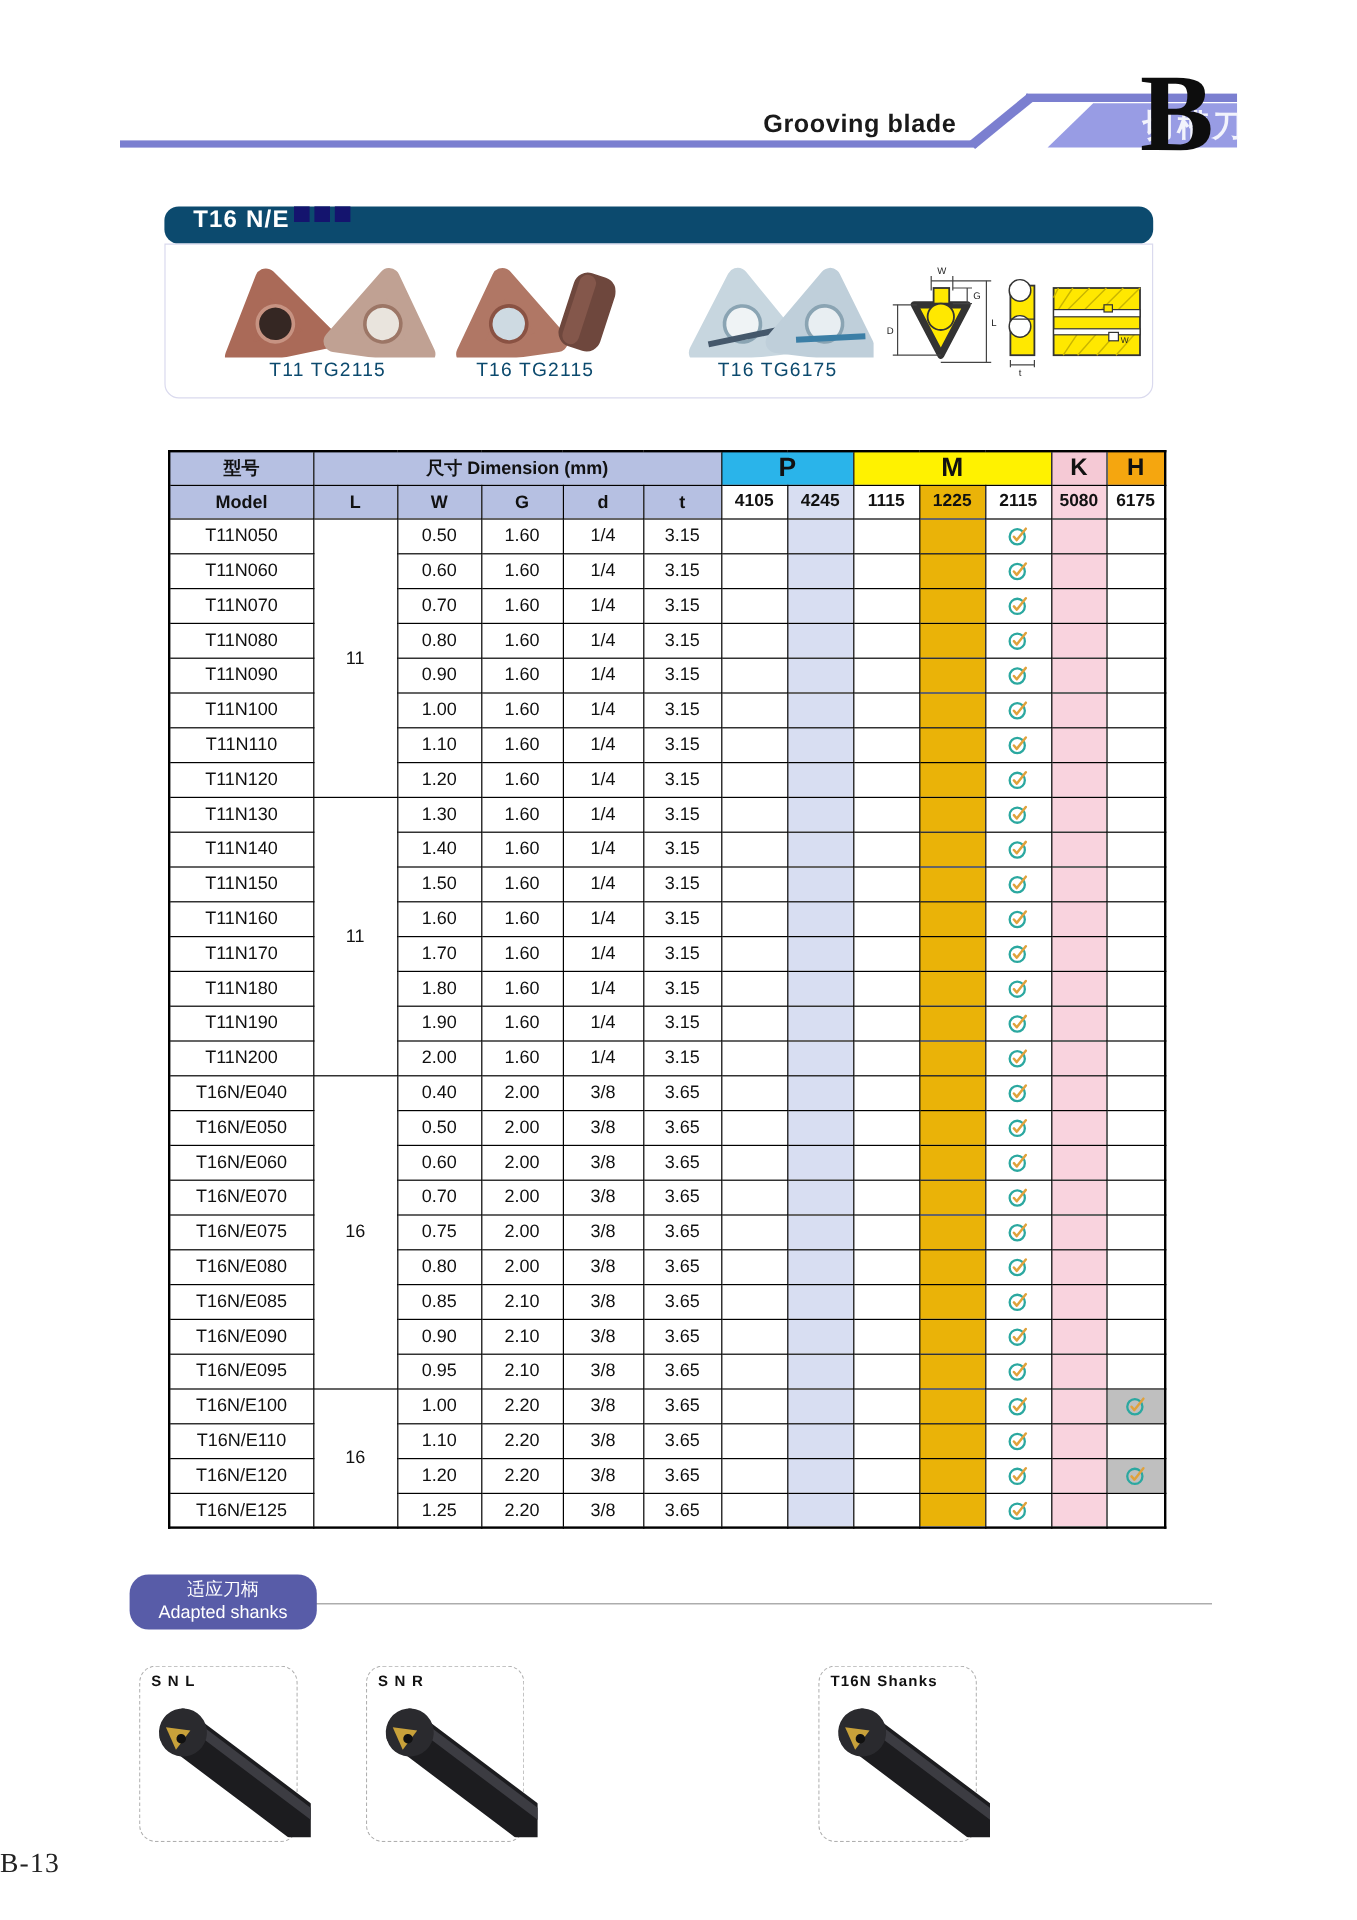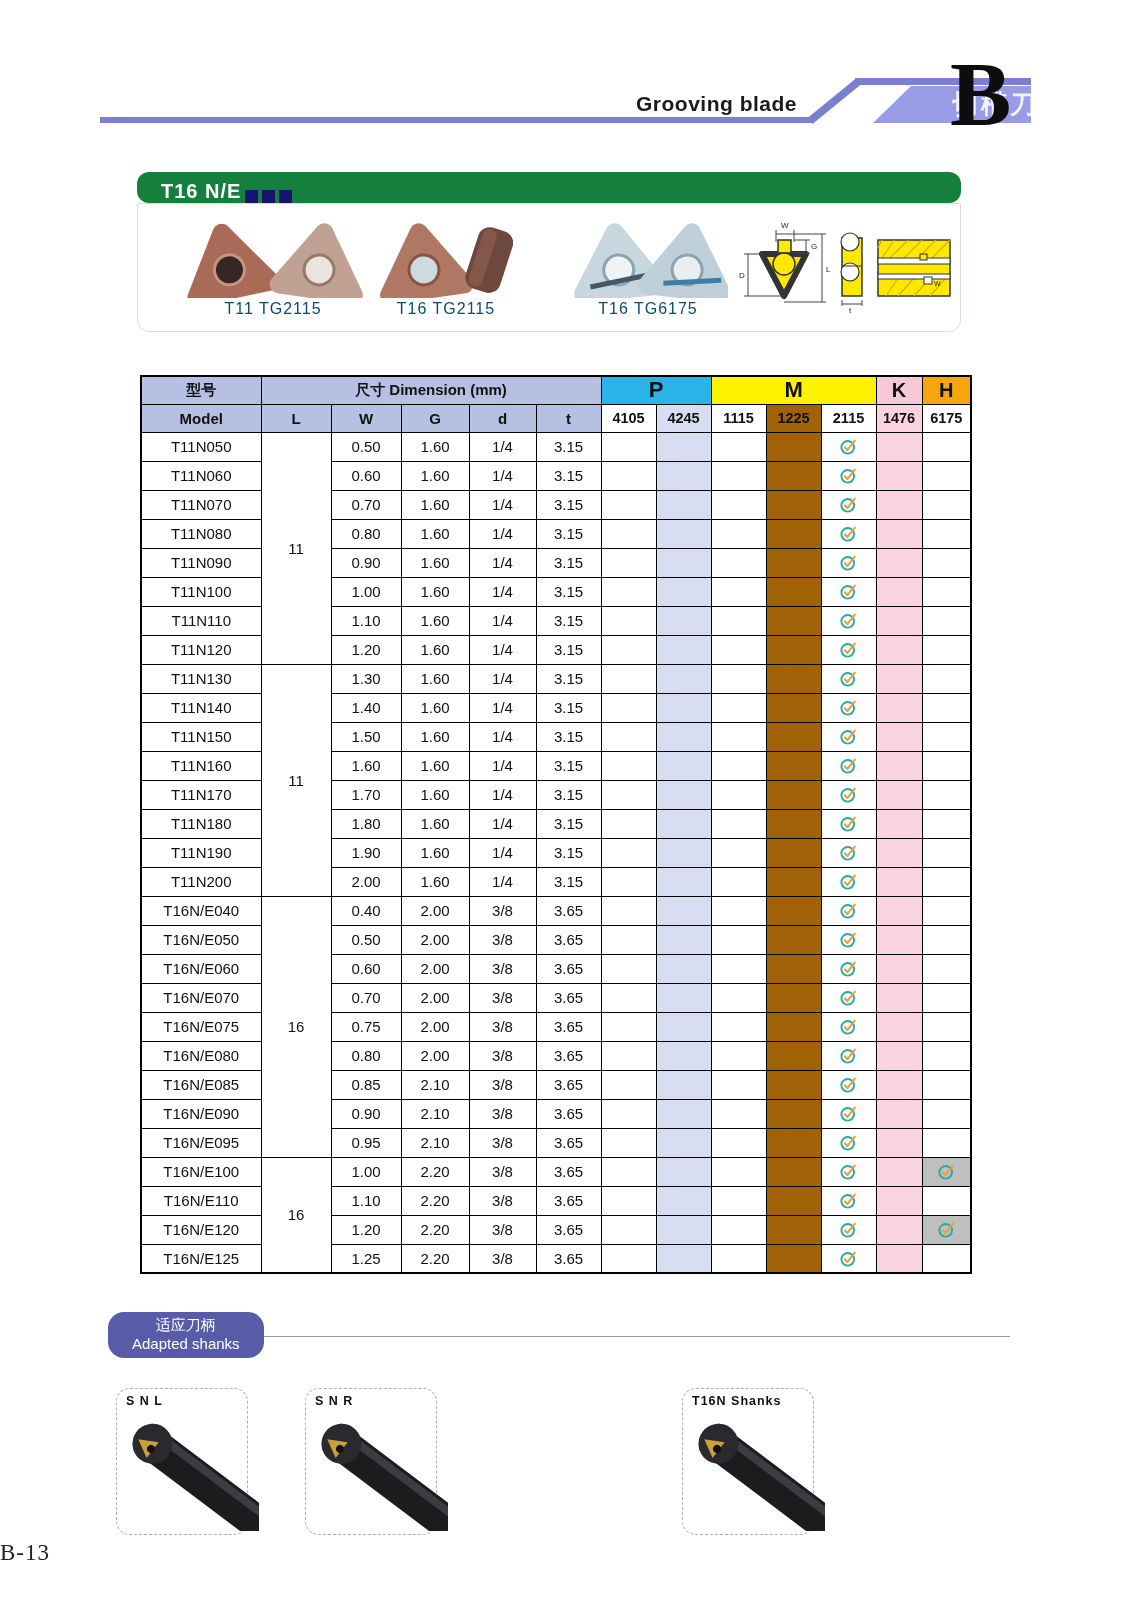--- a/index.html
+++ b/index.html
@@ -5,21 +5,21 @@
   * { margin:0; padding:0; box-sizing:border-box; }
   body { background:#e8e8e8; font-family:"Liberation Sans", sans-serif; }
   .page { position:relative; width:1131px; height:1600px; background:#ffffff; margin:0 auto; overflow:hidden; }
 
   
   .hdr-svg { position:absolute; left:100px; top:55px; width:931px; height:80px; }
   .hdr-en { position:absolute; top:92px; right:334px; font-size:21px; font-weight:bold; color:#1a1a1a; letter-spacing:.5px;margin-left:44px; }
   .hdr-letter { position:absolute; left:950px; top:48px; font-family:"Liberation Serif", serif; font-size:92px; font-weight:bold; color:#0d0d0d; line-height:1; }
 
   
-  .banner { position:absolute; left:137px; top:172px; width:824px; height:31px; background:#15803d; border-radius:12px; display:flex; align-items:flex-end; padding-left:24px; }
+  .banner { position:absolute; left:137px; top:172px; width:824px; height:31px; background:#0c4a6e; border-radius:12px; display:flex; align-items:flex-start; padding-left:24px; }
   .banner .lbl { color:#ffffff; font-size:20px; font-weight:bold; letter-spacing:1px; }
   .banner .sq { width:13px; height:13px; background:#14146E; margin-left:4px; }
   .banner .sq:first-of-type { margin-left:16px; }
 
   .panel { position:absolute; left:137px; top:203px; width:824px; height:129px; background:#ffffff; border:1px solid #DADAEE; border-radius:0 0 12px 12px; }
   .photo { position:absolute; top:14px; }
   .p-label { position:absolute; top:96px; font-size:16px; color:#0c4a6e; letter-spacing:1px; text-align:center; }
 
   
   table.spec { position:absolute; left:140px; top:375px; border-collapse:collapse; table-layout:fixed; width:830px; font-size:15px; color:#111; }
@@ -28,21 +28,21 @@
   tr.hrow1 { height:28px; }
   tr.hrow2 { height:28px; }
   tbody tr { height:29px; }
   .hdr-lav { background:#B6C0E2; font-weight:bold; font-size:15px; }
   .hdr-p { background:#2AB4EA; font-size:22px; font-weight:bold; }
   .hdr-m { background:#FFF200; font-size:22px; font-weight:bold; }
   .hdr-k { background:#F5C9D5; font-size:20px; font-weight:bold; }
   .hdr-h { background:#F5A60F; font-size:20px; font-weight:bold; }
   .code-c { font-size:14.5px; }
   .col4245 { background:#D8DEF2; }
-  .col1225 { background:#a16207; }
+  .col1225 { background:#eab308; }
   .col3135 { background:#F9D3DE; }
   .grey { background:#BFBFBF !important; }
   td .chk { display:inline-block; width:19px; height:19px; vertical-align:middle; }
 
   
   .shank-line { position:absolute; left:220px; top:1336px; width:790px; height:1px; background:#9a9a9a; }
   .shank-badge { position:absolute; left:108px; top:1312px; background:#585CA8; color:#fff; border-radius:16px; padding:4px 24px; text-align:center; line-height:1.25; z-index:2; }
   .shank-badge .zh { font-size:15px; }
   .shank-badge .en { font-size:15px; }
   .shank-box { position:absolute; top:1388px; width:132px; height:147px; border:1px dashed #b0b0b0; border-radius:14px; padding:5px 0 0 9px; }
@@ -222,21 +222,21 @@
         <th class="hdr-lav">L</th>
         <th class="hdr-lav">W</th>
         <th class="hdr-lav">G</th>
         <th class="hdr-lav">d</th>
         <th class="hdr-lav">t</th>
         <th class="code-c">4105</th>
         <th class="code-c col4245">4245</th>
         <th class="code-c">1115</th>
         <th class="code-c col1225">1225</th>
         <th class="code-c">2115</th>
-        <th class="code-c col3135">1476</th>
+        <th class="code-c col3135">5080</th>
         <th class="code-c">6175</th>
       </tr>
     </thead>
     <tbody id="tbody">
         <tr>
           <td>T11N050</td>
           <td rowspan="8">11</td>
           <td>0.50</td>
           <td>1.60</td>
           <td>1/4</td>

